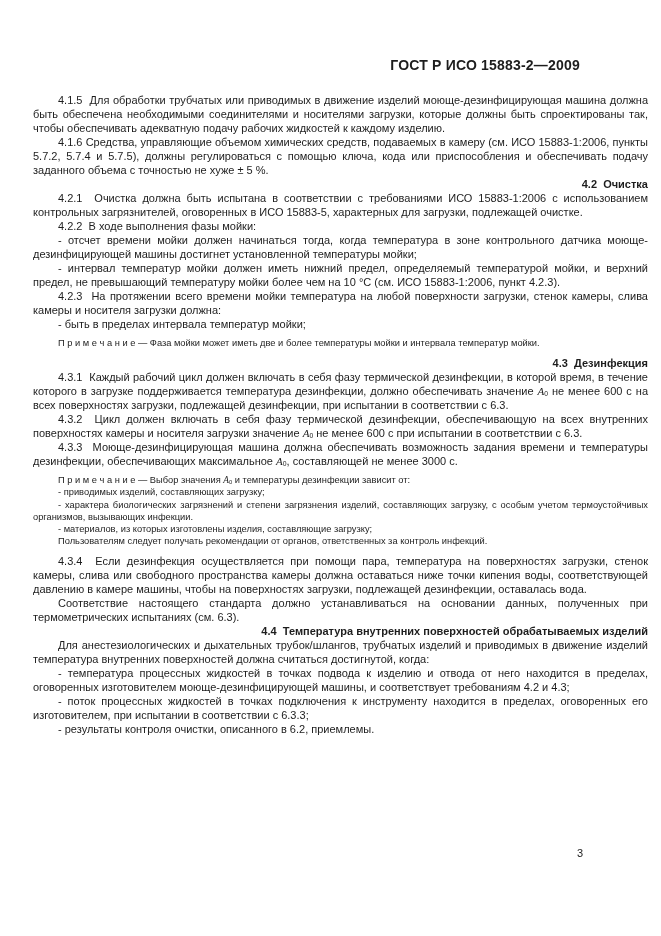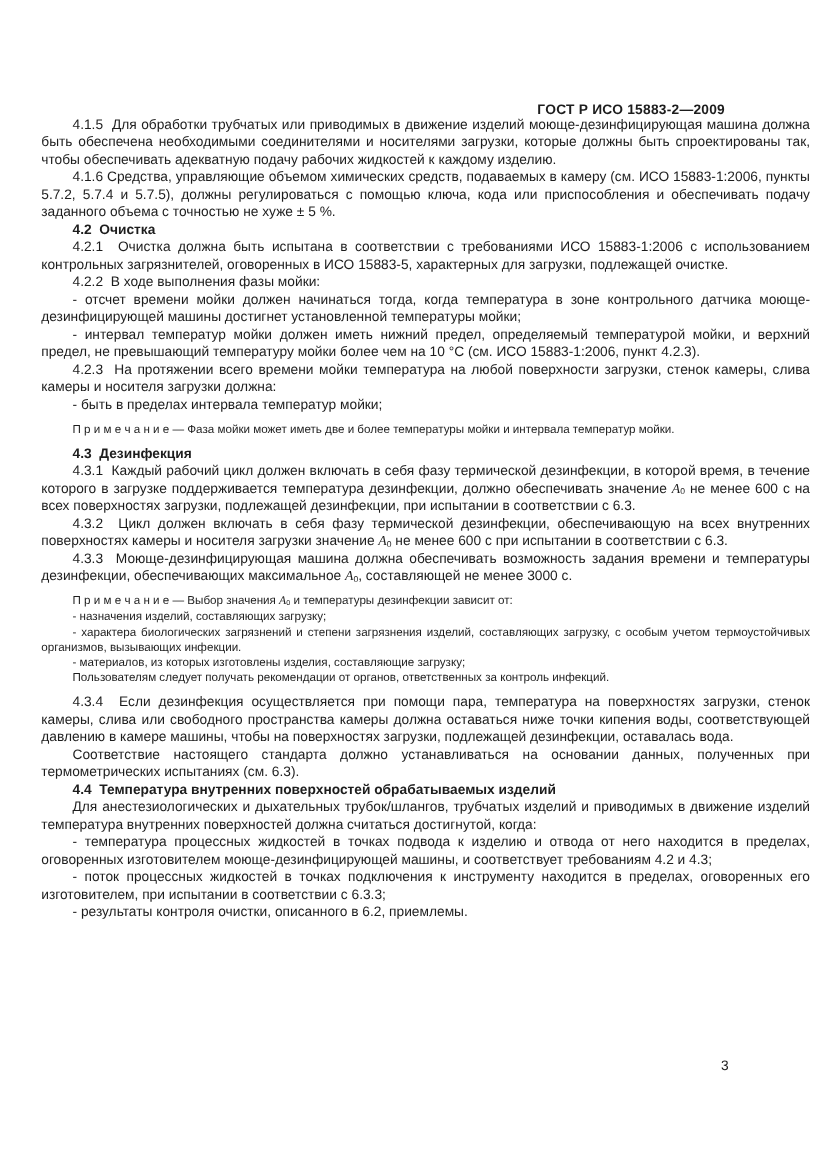--- a/index.html
+++ b/index.html
@@ -7,23 +7,23 @@
     position: relative;
     width: 661px;
     height: 936px;
     background: #ffffff;
     overflow: hidden;
     font-family: "Liberation Sans", "DejaVu Sans", sans-serif;
     color: #1d1d1d;
   }
   .doc-header {
     position: absolute;
-    top: 82px;
+    top: 57px;
     right: 81px;
-    font-size: 11px;
+    font-size: 14px;
     font-weight: bold;
     letter-spacing: 0.2px;
     white-space: nowrap;
   }
   .doc-body {
     position: absolute;
     top: 93px;
     left: 33px;
     width: 615px;
   }
@@ -33,21 +33,21 @@
     line-height: 14px;
     text-align: justify;
     text-indent: 25px;
   }
   .heading {
     margin: 0;
     font-size: 11px;
     line-height: 14px;
     font-weight: bold;
     text-indent: 25px;
-    text-align: left;
+    text-align: right;
   }
   .note-block { margin: 6px 0 7px 0; }
   .note-line {
     margin: 0;
     font-size: 9.3px;
     line-height: 12.2px;
     text-align: justify;
     text-indent: 25px;
   }
   .a0 i {
@@ -84,21 +84,21 @@
       <p class="para">- быть в пределах интервала температур мойки;</p>
       <div class="note-block">
         <p class="note-line">П р и м е ч а н и е — Фаза мойки может иметь две и более температуры мойки и интервала температур мойки.</p>
       </div>
       <p class="heading">4.3&nbsp; Дезинфекция</p>
       <p class="para">4.3.1&nbsp; Каждый рабочий цикл должен включать в себя фазу термической дезинфекции, в которой время, в течение которого в загрузке поддерживается температура дезинфекции, должно обеспечивать значение <span class="a0"><i>A</i><sub>0</sub></span> не менее 600 с на всех поверхностях загрузки, подлежащей дезинфекции, при испытании в соответствии с 6.3.</p>
       <p class="para">4.3.2&nbsp; Цикл должен включать в себя фазу термической дезинфекции, обеспечивающую на всех внутренних поверхностях камеры и носителя загрузки значение <span class="a0"><i>A</i><sub>0</sub></span> не менее 600 с при испытании в соответствии с 6.3.</p>
       <p class="para">4.3.3&nbsp; Моюще-дезинфицирующая машина должна обеспечивать возможность задания времени и температуры дезинфекции, обеспечивающих максимальное <span class="a0"><i>A</i><sub>0</sub></span>, составляющей не менее 3000 с.</p>
       <div class="note-block">
         <p class="note-line">П р и м е ч а н и е — Выбор значения <span class="a0"><i>A</i><sub>0</sub></span> и температуры дезинфекции зависит от:</p>
-        <p class="note-line">- назначения изделий, составляющих загрузку;</p>
+        <p class="note-line">- приводимых изделий, составляющих загрузку;</p>
         <p class="note-line">- характера биологических загрязнений и степени загрязнения изделий, составляющих загрузку, с особым учетом термоустойчивых организмов, вызывающих инфекции.</p>
         <p class="note-line">- материалов, из которых изготовлены изделия, составляющие загрузку;</p>
         <p class="note-line">Пользователям следует получать рекомендации от органов, ответственных за контроль инфекций.</p>
       </div>
       <p class="para">4.3.4&nbsp; Если дезинфекция осуществляется при помощи пара, температура на поверхностях загрузки, стенок камеры, слива или свободного пространства камеры должна оставаться ниже точки кипения воды, соответствующей давлению в камере машины, чтобы на поверхностях загрузки, подлежащей дезинфекции, оставалась вода.</p>
       <p class="para">Соответствие настоящего стандарта должно устанавливаться на основании данных, полученных при термометрических испытаниях (см. 6.3).</p>
       <p class="heading">4.4&nbsp; Температура внутренних поверхностей обрабатываемых изделий</p>
       <p class="para">Для анестезиологических и дыхательных трубок/шлангов, трубчатых изделий и приводимых в движение изделий температура внутренних поверхностей должна считаться достигнутой, когда:</p>
       <p class="para">- температура процессных жидкостей в точках подвода к изделию и отвода от него находится в пределах, оговоренных изготовителем моюще-дезинфицирующей машины, и соответствует требованиям 4.2 и 4.3;</p>
       <p class="para">- поток процессных жидкостей в точках подключения к инструменту находится в пределах, оговоренных его изготовителем, при испытании в соответствии с 6.3.3;</p>

